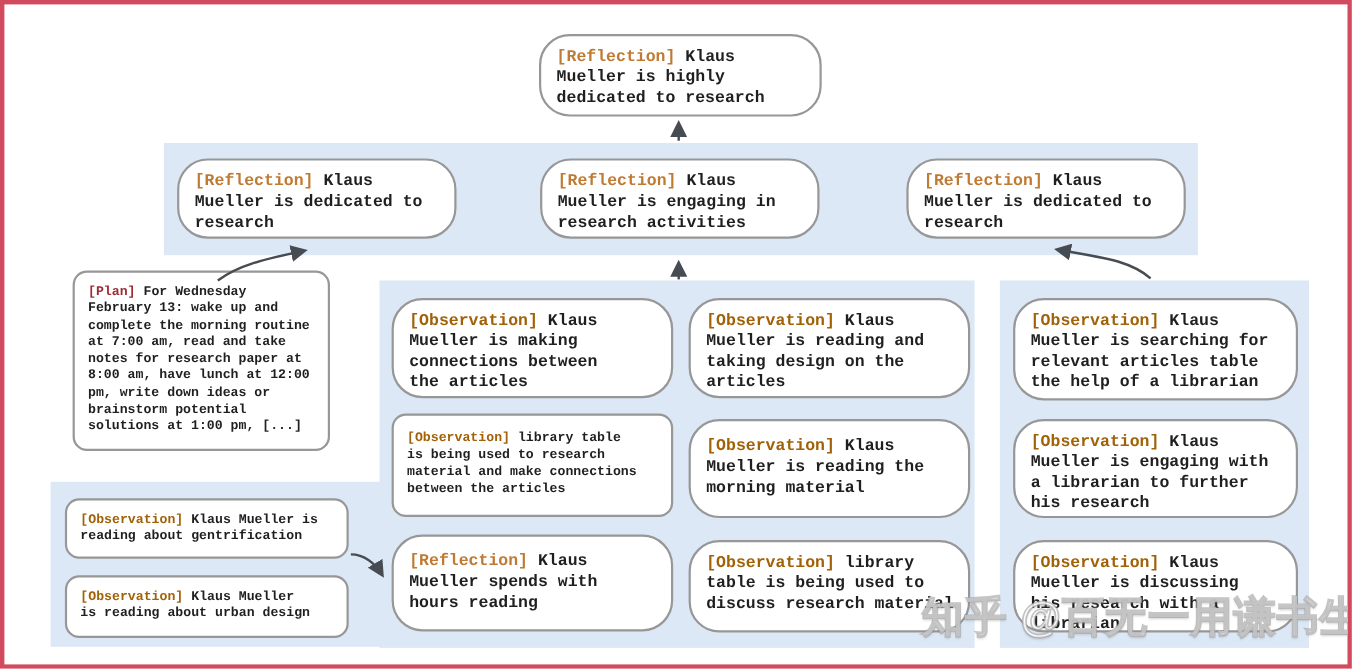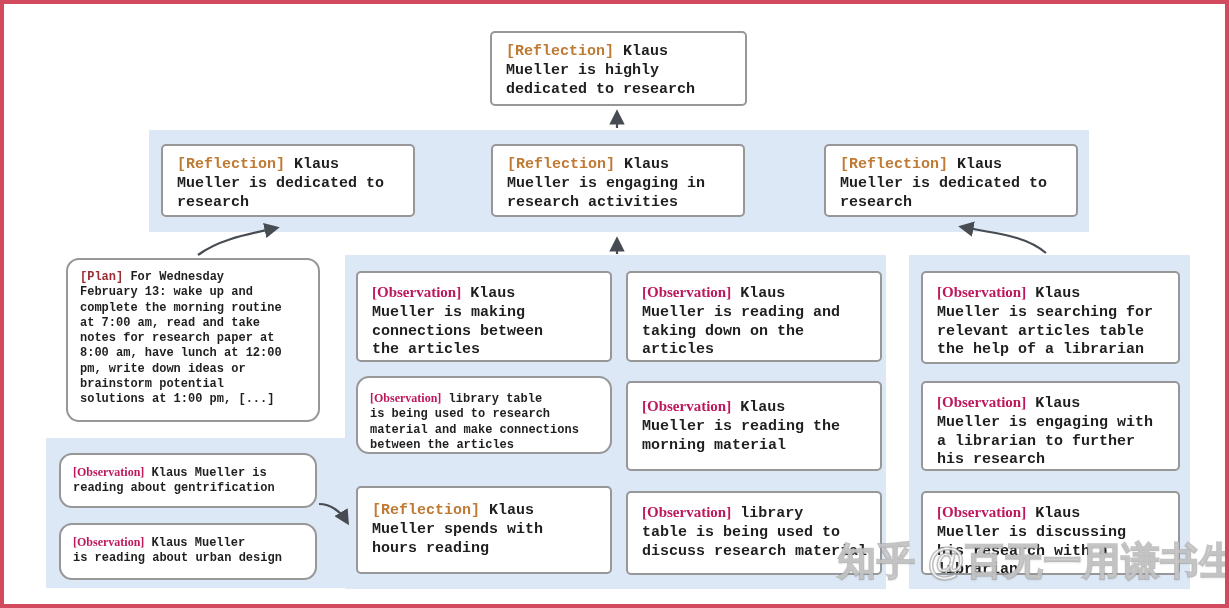--- a/index.html
+++ b/index.html
@@ -5,27 +5,27 @@
   * { margin:0; padding:0; box-sizing:border-box; }
   html,body { background:#ffffff; }
   #canvas {
     position:relative; width:1229px; height:608px;
     background:#ffffff; border:4px solid #d24a5e; overflow:hidden;
     font-family:"Liberation Mono","DejaVu Sans Mono",monospace;
   }
   .band { position:absolute; background:#dce8f6; z-index:1; }
   .node {
     position:absolute; z-index:2; background:#ffffff;
-    border:2.5px solid #979797; border-radius:5px;
+    border:2.5px solid #979797; border-radius:28px;
     font-weight:bold; color:#1f1f1f; white-space:pre-line;
   }
   .node.lg { font-size:15px; line-height:18.75px; padding:10px 12px 6px 14px; }
   .node.sm { font-size:12px; line-height:15.3px; padding:10px 10px 6px 12px; border-radius:13px; }
   .tag.reflection  { color:#bf7a33; }
-  .tag.observation { color:#be185d;font-family:Liberation Serif, serif; }
+  .tag.observation { color:#a16207; }
   .tag.plan        { color:#9c2b33; }
   svg.arrows { position:absolute; left:0; top:0; width:1229px; height:608px; z-index:3; pointer-events:none; }
   .watermark {
     position:absolute; left:834px; top:532px; z-index:10;
     font-family:"Liberation Sans","DejaVu Sans",sans-serif;
     font-size:38px; font-weight:700; letter-spacing:1px; white-space:nowrap;
     color:rgba(255,255,255,0.88);
     -webkit-text-stroke:1.5px rgba(150,150,150,0.55);
     text-shadow:0 1px 2px rgba(130,130,130,0.35);
   }
@@ -47,50 +47,50 @@
   <div class="node lg" style="left:157px;top:140px;width:254px;height:73px"><span class="tag reflection">[Reflection]</span><span class="body"> Klaus
 Mueller is dedicated to
 research</span></div>
   <div class="node lg" style="left:487px;top:140px;width:254px;height:73px"><span class="tag reflection">[Reflection]</span><span class="body"> Klaus
 Mueller is engaging in
 research activities</span></div>
   <div class="node lg" style="left:820px;top:140px;width:254px;height:73px"><span class="tag reflection">[Reflection]</span><span class="body"> Klaus
 Mueller is dedicated to
 research</span></div>
 
-  <div class="node sm" style="left:62px;top:254px;width:254px;height:164px"><span class="tag plan">[Plan]</span><span class="body"> For Wednesday
+  <div class="node sm" style="left:62px;top:242px;width:234px;height:164px"><span class="tag plan">[Plan]</span><span class="body"> For Wednesday
 February 13: wake up and
 complete the morning routine
 at 7:00 am, read and take
 notes for research paper at
 8:00 am, have lunch at 12:00
 pm, write down ideas or
 brainstorm potential
 solutions at 1:00 pm, [...]</span></div>
 
   <div class="node sm" style="left:55px;top:519px;width:258px;height:57px"><span class="tag observation">[Observation]</span><span class="body"> Klaus Mueller
 is reading about urban design</span></div>
   <div class="node sm" style="left:55px;top:449px;width:258px;height:55px"><span class="tag observation">[Observation]</span><span class="body"> Klaus Mueller is
 reading about gentrification</span></div>
 
   <div class="node lg" style="left:352px;top:267px;width:256px;height:91px"><span class="tag observation">[Observation]</span><span class="body"> Klaus
 Mueller is making
 connections between
 the articles</span></div>
-  <div class="node sm" style="left:352px;top:372px;width:256px;height:78px;padding-top:13px"><span class="tag observation">[Observation]</span><span class="body"> library table
+  <div class="node sm" style="left:352px;top:372px;width:256px;height:94px;padding-top:13px"><span class="tag observation">[Observation]</span><span class="body"> library table
 is being used to research
 material and make connections
 between the articles</span></div>
   <div class="node lg" style="left:352px;top:482px;width:256px;height:88px;padding-top:14px"><span class="tag reflection">[Reflection]</span><span class="body"> Klaus
 Mueller spends with
 hours reading</span></div>
 
   <div class="node lg" style="left:622px;top:267px;width:256px;height:91px"><span class="tag observation">[Observation]</span><span class="body"> Klaus
 Mueller is reading and
-taking down on the
+taking design on the
 articles</span></div>
   <div class="node lg" style="left:622px;top:377px;width:256px;height:90px;padding-top:14px"><span class="tag observation">[Observation]</span><span class="body"> Klaus
 Mueller is reading the
 morning material</span></div>
   <div class="node lg" style="left:622px;top:487px;width:256px;height:84px"><span class="tag observation">[Observation]</span><span class="body"> library
 table is being used to
 discuss research material</span></div>
 
   <div class="node lg" style="left:917px;top:267px;width:259px;height:93px"><span class="tag observation">[Observation]</span><span class="body"> Klaus
 Mueller is searching for

